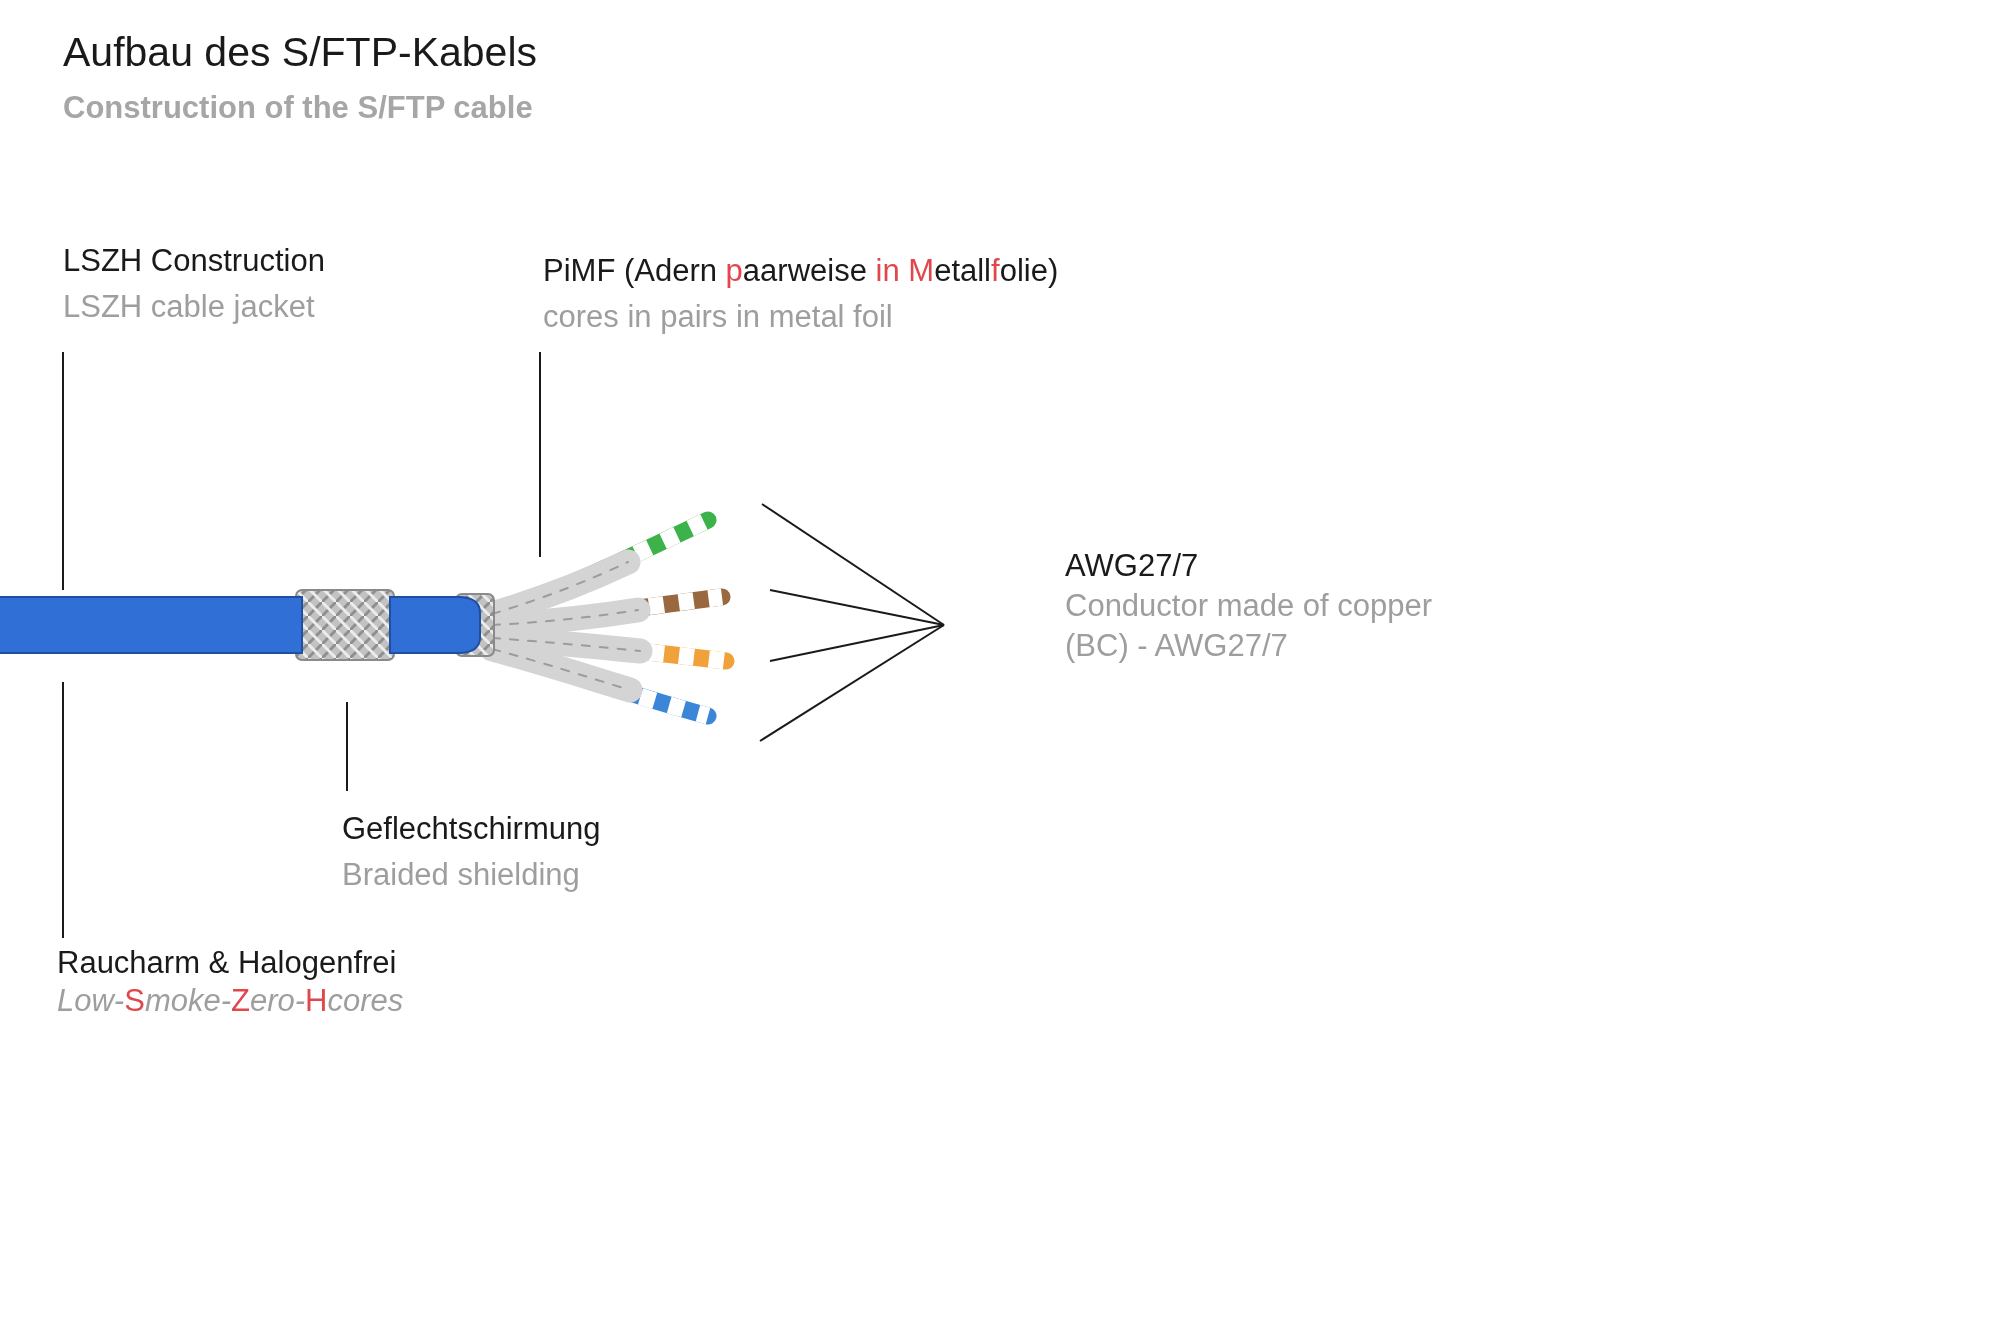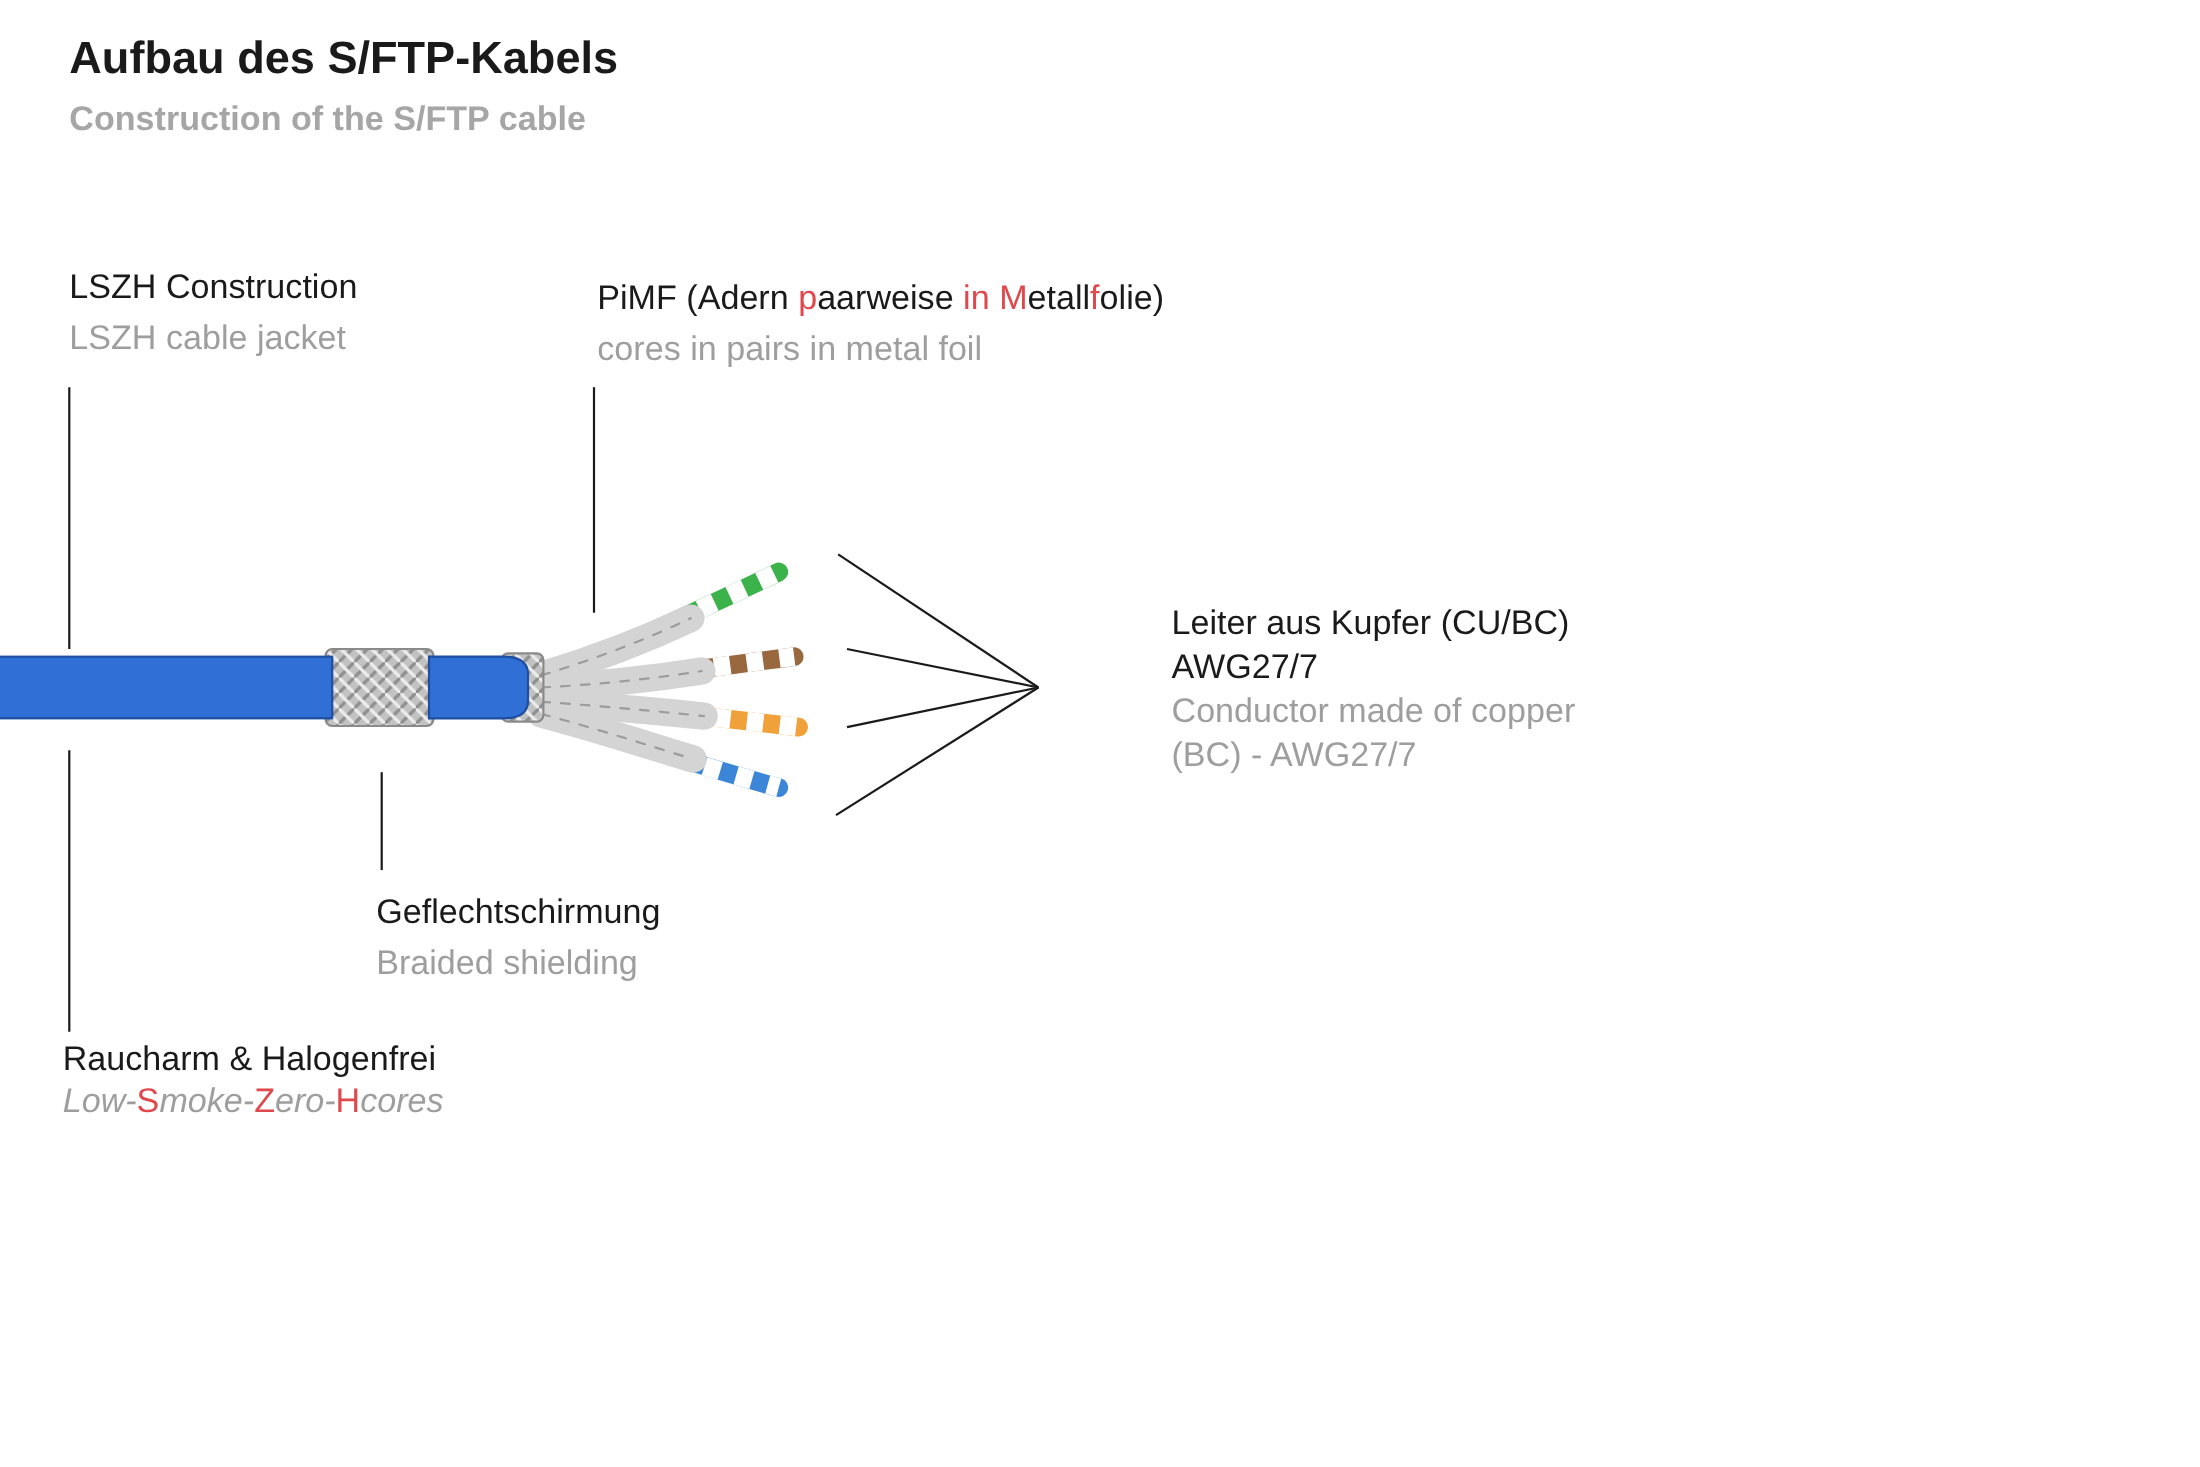--- a/index.html
+++ b/index.html
@@ -13,21 +13,21 @@
   body{font-family:"Liberation Sans","DejaVu Sans",sans-serif;}
   .stage{
     position:relative;
     width:2000px;
     height:1334px;
     background:#ffffff;
     overflow:hidden;
   }
   .abs{position:absolute;}
   .title-de{
-    font-size:41px;font-weight:700;color:var(--text-black);line-height:56px;
+    font-size:41px;font-weight:400;color:var(--text-black);line-height:56px;
   }
   .title-en{
     font-size:31px;font-weight:700;color:var(--subtitle-gray);line-height:56px;
   }
   .lbl-de{font-size:31px;color:var(--text-black);line-height:46px;white-space:nowrap;}
   .lbl-en{font-size:31px;color:var(--text-gray);line-height:46px;white-space:nowrap;}
   .lbl-tight .lbl-de,.lbl-tight .lbl-en{line-height:38px;}
   .cond-line{font-size:31px;line-height:40px;white-space:nowrap;}
   .cond-de{color:var(--text-black);}
   .cond-en{color:var(--text-gray);}
@@ -105,21 +105,20 @@
     <div class="lbl-de">LSZH Construction</div>
     <div class="lbl-en">LSZH cable jacket</div>
   </div>
 
   <div class="abs" style="left:543px;top:248px;">
     <div class="lbl-de"><span class="seg-black">PiMF (Adern </span><span class="seg-red">p</span><span class="seg-black">aarweise </span><span class="seg-red">in</span><span class="seg-black"> </span><span class="seg-red">M</span><span class="seg-black">etall</span><span class="seg-red">f</span><span class="seg-black">olie)</span></div>
     <div class="lbl-en">cores in pairs in metal foil</div>
   </div>
 
   <div class="abs" style="left:1065px;top:546px;">
-    <div class="cond-line cond-de">Leiter aus Kupfer (CU/BC)</div>
     <div class="cond-line cond-de">AWG27/7</div>
     <div class="cond-line cond-en">Conductor made of copper</div>
     <div class="cond-line cond-en">(BC) - AWG27/7</div>
   </div>
 
   <div class="abs" style="left:342px;top:806px;">
     <div class="lbl-de">Geflechtschirmung</div>
     <div class="lbl-en">Braided shielding</div>
   </div>
 

